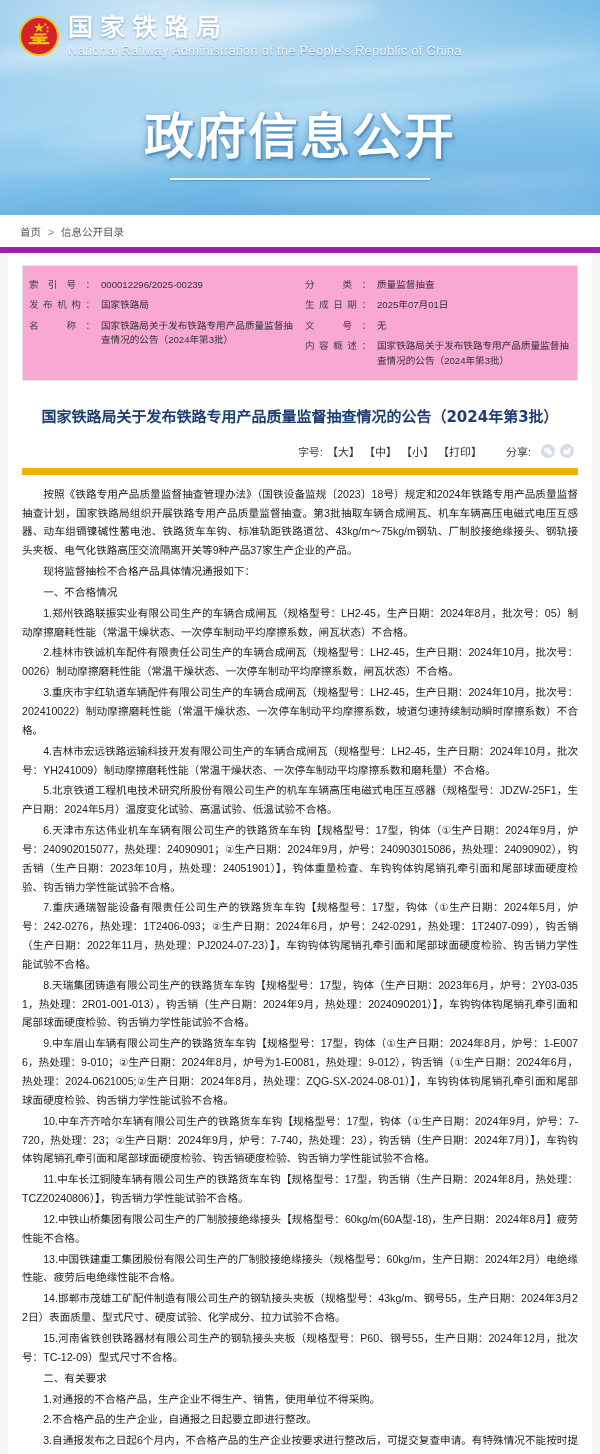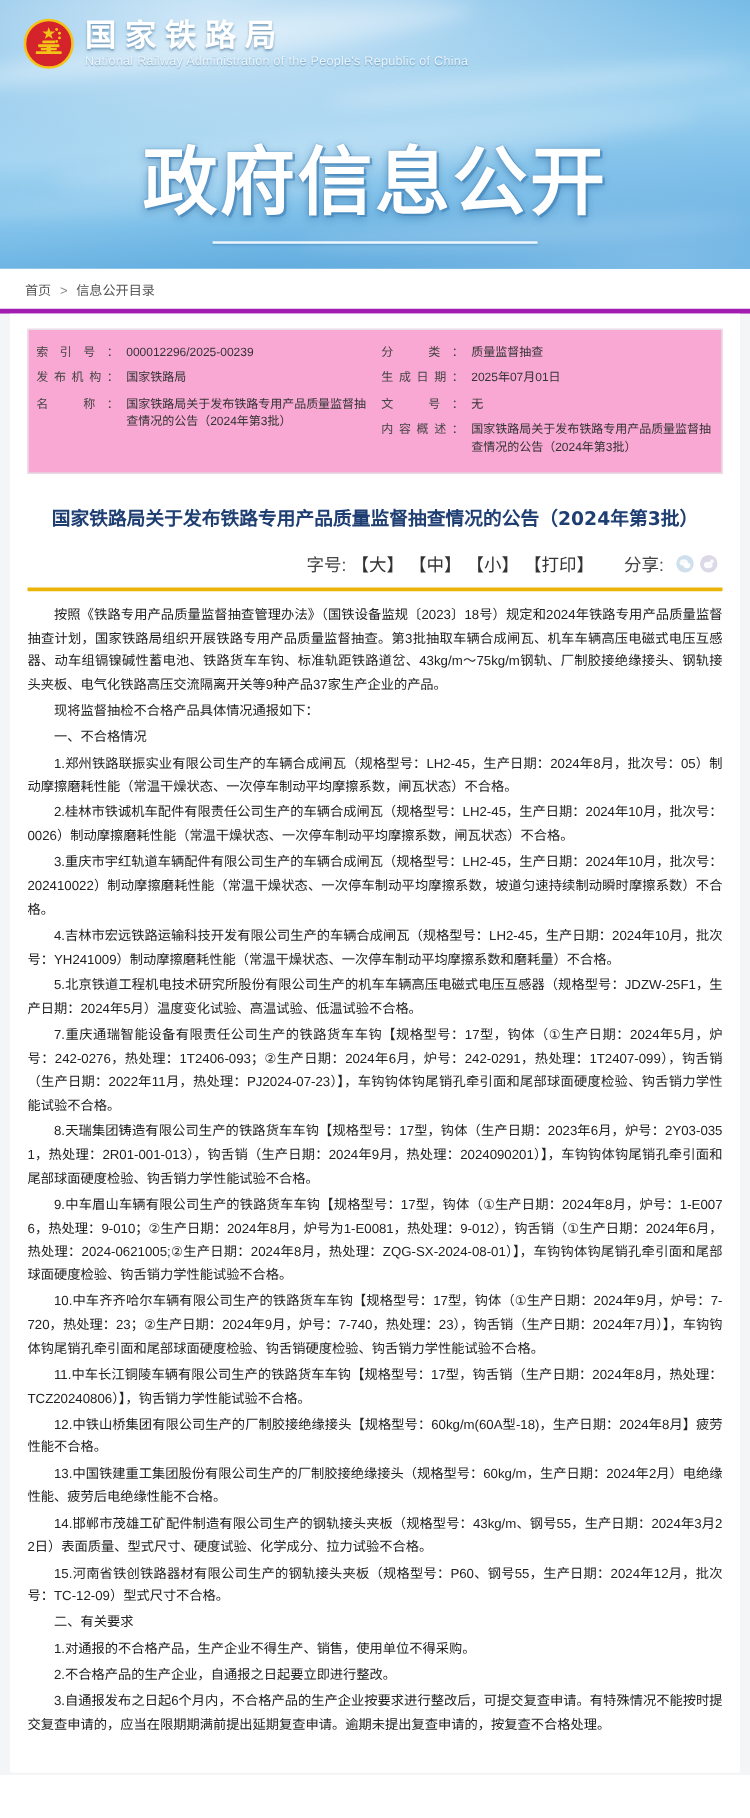--- a/index.html
+++ b/index.html
@@ -58,38 +58,38 @@
   .brand-cn {
     font-size: 25px;
     font-weight: bold;
     color: #ffffff;
     letter-spacing: 7px;
     line-height: 1.08;
     text-shadow: 0 1px 2px rgba(0,60,110,0.42);
     font-family: "DejaVu Sans", "Liberation Sans", sans-serif;
   }
   .brand-en {
-    font-size: 10px;
+    font-size: 13px;
     color: #eaf4fc;
     letter-spacing: 0.25px;
     margin-top: 2px;
     text-shadow: 0 1px 1px rgba(0,60,110,0.4);
     white-space: nowrap;
   }
 
   .banner-title-wrap {
     position: absolute;
     left: 0;
     right: 0;
     top: 96px;
     text-align: center;
   }
   .banner-title {
     display: inline-block;
-    font-size: 60px;
+    font-size: 50px;
     font-weight: bold;
     color: #ffffff;
     letter-spacing: 2px;
     font-family: "DejaVu Sans", "Liberation Sans", sans-serif;
     text-shadow:
       0 0 1px rgba(40,110,170,0.9),
       2px 2px 0 rgba(60,130,185,0.55),
       0 3px 7px rgba(20,80,140,0.45);
   }
   .banner-rule {
@@ -99,21 +99,21 @@
     background: rgba(255,255,255,0.85);
     box-shadow: 0 1px 2px rgba(30,100,160,0.4);
   }
 
   
   .breadcrumb-bar {
     background: #ffffff;
     padding: 9px 20px 8px 20px;
     font-size: 10.5px;
     color: #555;
-    border-bottom: 4px solid #a21caf;
+    border-bottom: 6px solid #a21caf;
   }
   .breadcrumb-bar a {
     color: #555;
     text-decoration: none;
   }
   .bc-sep { margin: 0 4px; color: #888; }
 
   
   .page {
     background: #f4f5f7;
@@ -170,24 +170,24 @@
     line-height: 1.45;
     margin: 2px 4px 14px 4px;
     font-family: "DejaVu Sans", "Liberation Sans", sans-serif;
   }
 
   
   .toolbar {
     display: flex;
     justify-content: flex-end;
     align-items: center;
-    font-size: 14px;
+    font-size: 11px;
     color: #444;
     padding: 0 4px 9px 0;
-    border-bottom: 3px solid #eab308;
+    border-bottom: 7px solid #eab308;
     margin-bottom: 10px;
     gap: 2px;
   }
   .tb-label { margin-right: 1px; }
   .tb-item {
     color: #333;
     text-decoration: none;
     padding: 0 1px;
   }
   .tb-share-label { margin-left: 21px; margin-right: 5px; }
@@ -324,20 +324,21 @@
 
     <div class="article">
       <p>按照《铁路专用产品质量监督抽查管理办法》（国铁设备监规〔2023〕18号）规定和2024年铁路专用产品质量监督抽查计划，国家铁路局组织开展铁路专用产品质量监督抽查。第3批抽取车辆合成闸瓦、机车车辆高压电磁式电压互感器、动车组镉镍碱性蓄电池、铁路货车车钩、标准轨距铁路道岔、43kg/m～75kg/m钢轨、厂制胶接绝缘接头、钢轨接头夹板、电气化铁路高压交流隔离开关等9种产品37家生产企业的产品。</p>
       <p>现将监督抽检不合格产品具体情况通报如下：</p>
       <p>一、不合格情况</p>
       <p>1.郑州铁路联振实业有限公司生产的车辆合成闸瓦（规格型号：LH2-45，生产日期：2024年8月，批次号：05）制动摩擦磨耗性能（常温干燥状态、一次停车制动平均摩擦系数，闸瓦状态）不合格。</p>
       <p>2.桂林市铁诚机车配件有限责任公司生产的车辆合成闸瓦（规格型号：LH2-45，生产日期：2024年10月，批次号：0026）制动摩擦磨耗性能（常温干燥状态、一次停车制动平均摩擦系数，闸瓦状态）不合格。</p>
       <p>3.重庆市宇红轨道车辆配件有限公司生产的车辆合成闸瓦（规格型号：LH2-45，生产日期：2024年10月，批次号：202410022）制动摩擦磨耗性能（常温干燥状态、一次停车制动平均摩擦系数，坡道匀速持续制动瞬时摩擦系数）不合格。</p>
       <p>4.吉林市宏远铁路运输科技开发有限公司生产的车辆合成闸瓦（规格型号：LH2-45，生产日期：2024年10月，批次号：YH241009）制动摩擦磨耗性能（常温干燥状态、一次停车制动平均摩擦系数和磨耗量）不合格。</p>
       <p>5.北京铁道工程机电技术研究所股份有限公司生产的机车车辆高压电磁式电压互感器（规格型号：JDZW-25F1，生产日期：2024年5月）温度变化试验、高温试验、低温试验不合格。</p>
+      <p>6.天津市东达伟业机车车辆有限公司生产的铁路货车车钩【规格型号：17型，钩体（①生产日期：2024年9月，炉号：240902015077，热处理：24090901；②生产日期：2024年9月，炉号：240903015086，热处理：24090902），钩舌销（生产日期：2023年10月，热处理：24051901）】，钩体重量检查、车钩钩体钩尾销孔牵引面和尾部球面硬度检验、钩舌销力学性能试验不合格。</p>
       <p>7.重庆通瑞智能设备有限责任公司生产的铁路货车车钩【规格型号：17型，钩体（①生产日期：2024年5月，炉号：242-0276，热处理：1T2406-093；②生产日期：2024年6月，炉号：242-0291，热处理：1T2407-099），钩舌销（生产日期：2022年11月，热处理：PJ2024-07-23）】，车钩钩体钩尾销孔牵引面和尾部球面硬度检验、钩舌销力学性能试验不合格。</p>
       <p>8.天瑞集团铸造有限公司生产的铁路货车车钩【规格型号：17型，钩体（生产日期：2023年6月，炉号：2Y03-0351，热处理：2R01-001-013），钩舌销（生产日期：2024年9月，热处理：2024090201）】，车钩钩体钩尾销孔牵引面和尾部球面硬度检验、钩舌销力学性能试验不合格。</p>
       <p>9.中车眉山车辆有限公司生产的铁路货车车钩【规格型号：17型，钩体（①生产日期：2024年8月，炉号：1-E0076，热处理：9-010；②生产日期：2024年8月，炉号为1-E0081，热处理：9-012），钩舌销（①生产日期：2024年6月，热处理：2024-0621005;②生产日期：2024年8月，热处理：ZQG-SX-2024-08-01）】，车钩钩体钩尾销孔牵引面和尾部球面硬度检验、钩舌销力学性能试验不合格。</p>
       <p>10.中车齐齐哈尔车辆有限公司生产的铁路货车车钩【规格型号：17型，钩体（①生产日期：2024年9月，炉号：7-720，热处理：23；②生产日期：2024年9月，炉号：7-740，热处理：23），钩舌销（生产日期：2024年7月）】，车钩钩体钩尾销孔牵引面和尾部球面硬度检验、钩舌销硬度检验、钩舌销力学性能试验不合格。</p>
       <p>11.中车长江铜陵车辆有限公司生产的铁路货车车钩【规格型号：17型，钩舌销（生产日期：2024年8月，热处理：TCZ20240806）】，钩舌销力学性能试验不合格。</p>
       <p>12.中铁山桥集团有限公司生产的厂制胶接绝缘接头【规格型号：60kg/m(60A型-18)，生产日期：2024年8月】疲劳性能不合格。</p>
       <p>13.中国铁建重工集团股份有限公司生产的厂制胶接绝缘接头（规格型号：60kg/m，生产日期：2024年2月）电绝缘性能、疲劳后电绝缘性能不合格。</p>
       <p>14.邯郸市茂雄工矿配件制造有限公司生产的钢轨接头夹板（规格型号：43kg/m、钢号55，生产日期：2024年3月22日）表面质量、型式尺寸、硬度试验、化学成分、拉力试验不合格。</p>
       <p>15.河南省铁创铁路器材有限公司生产的钢轨接头夹板（规格型号：P60、钢号55，生产日期：2024年12月，批次号：TC-12-09）型式尺寸不合格。</p>
       <p>二、有关要求</p>

